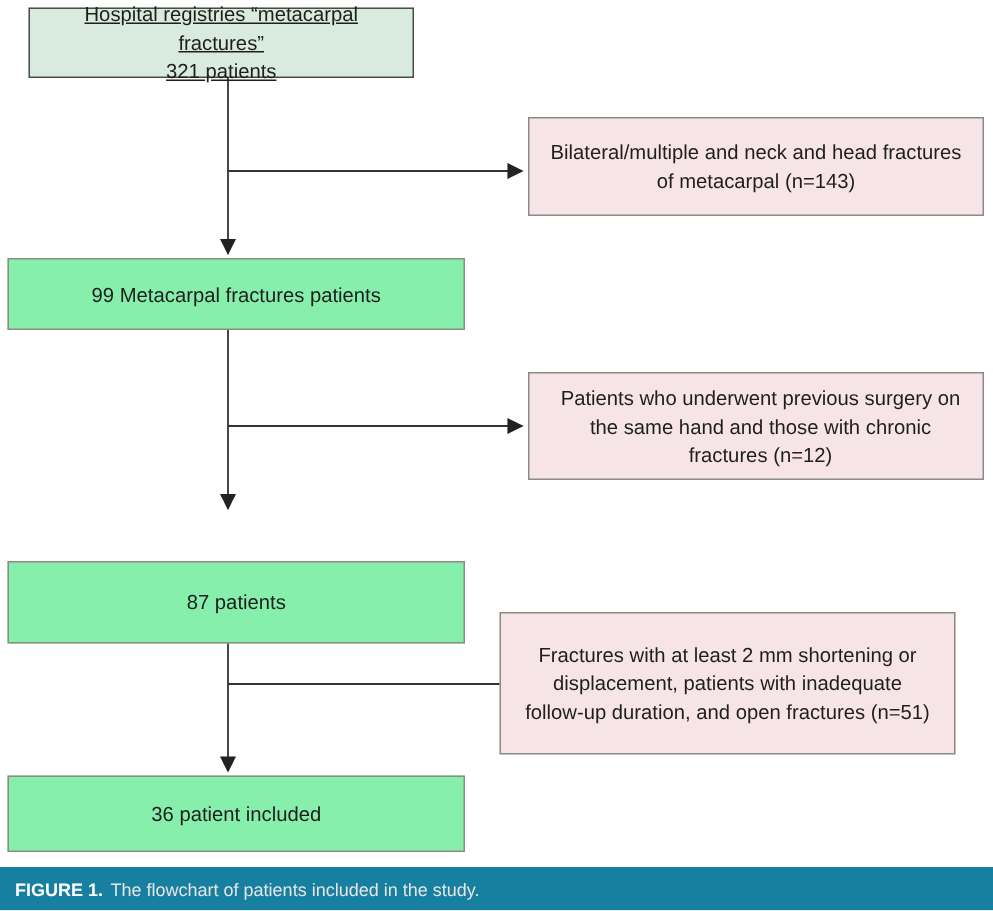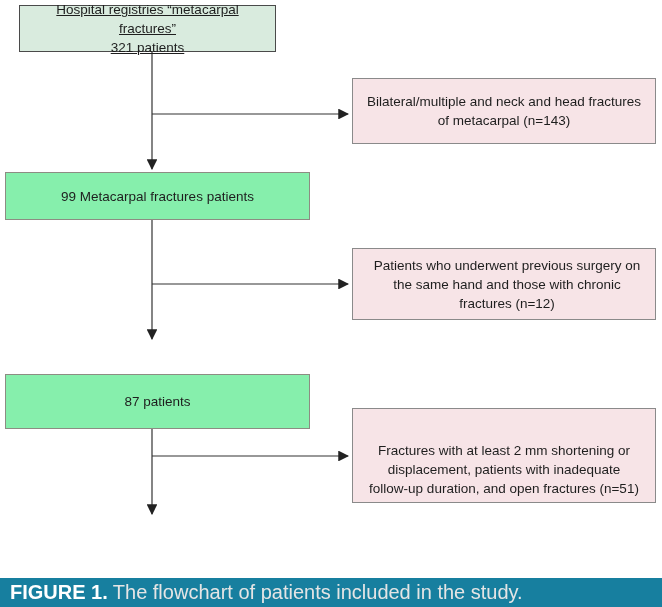--- a/index.html
+++ b/index.html
@@ -46,21 +46,21 @@
     border: 1px solid #8a8a8a;
   }
   .caption {
     position: absolute;
     left: 0; top: 578px;
     width: 662px; height: 29px;
     background: #177f9f;
     display: flex;
     align-items: center;
     padding-left: 10px;
-    font-size: 20px;
+    font-size: 12px;
   }
   .caption-label {
     color: #ffffff;
     font-weight: bold;
   }
   .caption-text {
     color: #e5e5e5;
     margin-left: 5px;
   }
 </style>
@@ -91,30 +91,33 @@
   </div>
 
   <div class="node node-main" style="left:5px; top:172px; width:305px; height:48px;">
     <div>99 Metacarpal fractures patients</div>
   </div>
 
   <div class="node node-main" style="left:5px; top:342px; width:305px; height:55px;margin-top:32px;">
     <div>87 patients</div>
   </div>
 
+  <div class="node node-main" style="left:5px; top:517px; width:305px; height:51px;">
+    <div>36 patient included</div>
+  </div>
 
   <div class="node node-exclusion" style="left:352px; top:78px; width:304px; height:66px;">
     <div>Bilateral/multiple and neck and head fractures of metacarpal (n=143)</div>
   </div>
 
   <div class="node node-exclusion" style="left:352px; top:248px; width:304px; height:72px;padding-left:20px;">
     <div>Patients who underwent previous surgery on the same hand and those with chronic fractures (n=12)</div>
   </div>
 
-  <div class="node node-exclusion" style="left:352px; top:408px; width:304px; height:95px;justify-content:flex-end;">
+  <div class="node node-exclusion" style="left:333px; top:408px; width:304px; height:95px;">
     <div>Fractures with at least 2 mm shortening or displacement, patients with inadequate follow-up duration, and open fractures (n=51)</div>
   </div>
 
   <div class="caption">
     <span class="caption-label">FIGURE 1.</span>
     <span class="caption-text">The flowchart of patients included in the study.</span>
   </div>
 
 </div>
 

